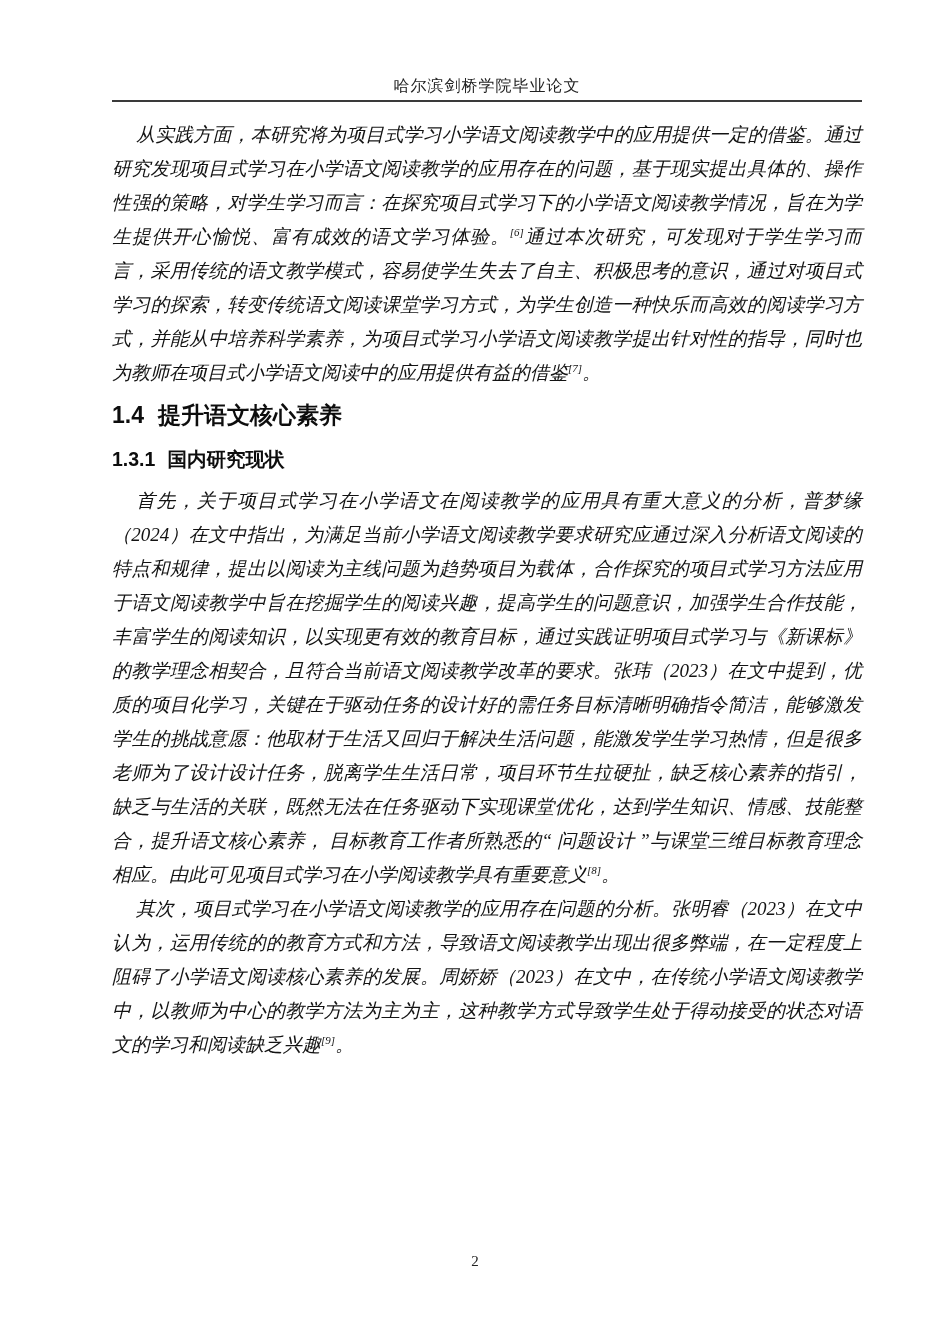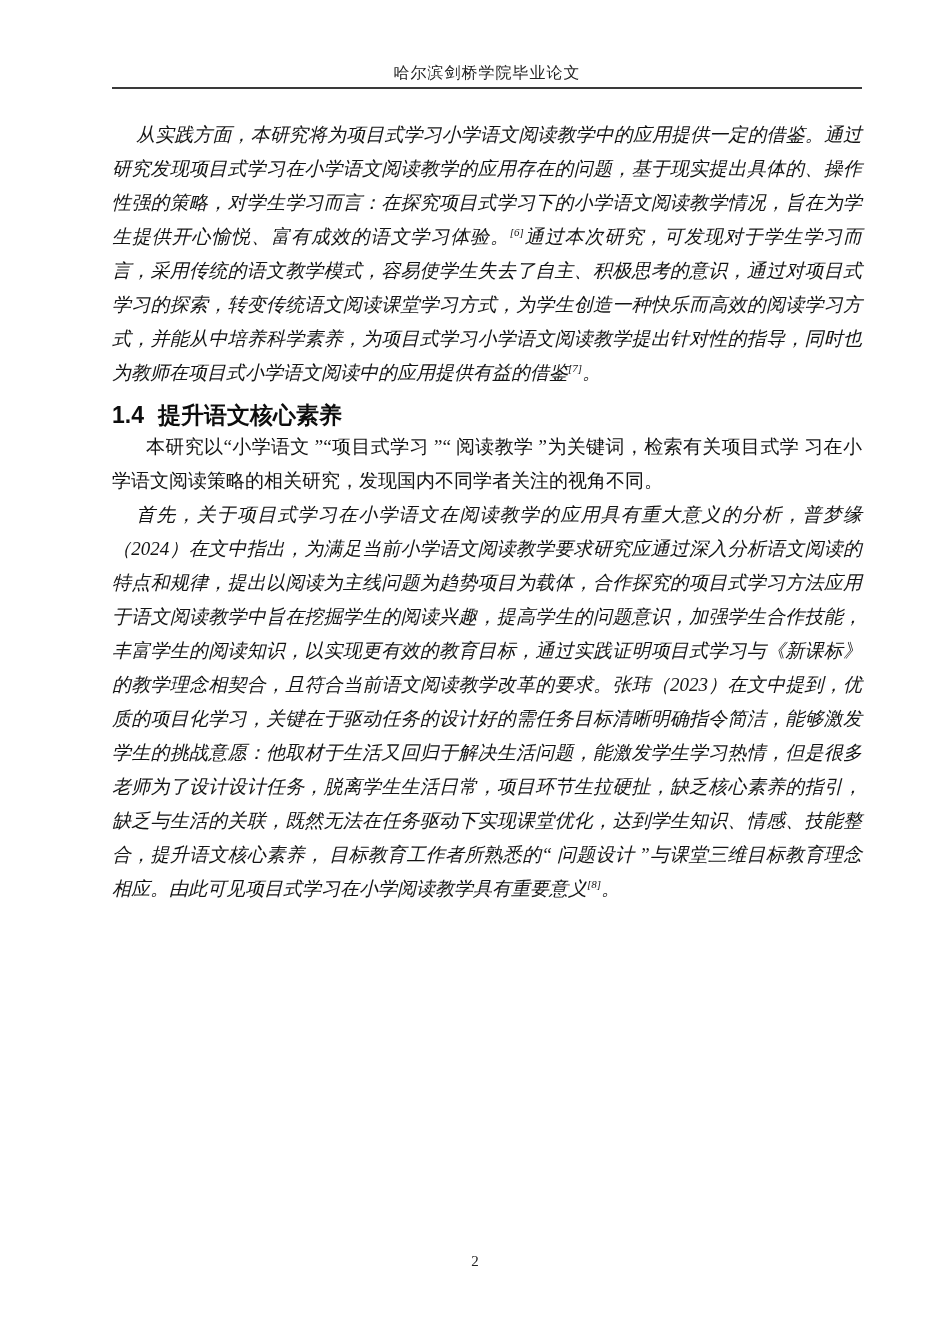--- a/index.html
+++ b/index.html
@@ -24,20 +24,21 @@
     width: 750px;
     text-align: center;
     padding-bottom: 5px;
     border-bottom: 2px solid #3a3a3a;
   }
   .header-title {
     font-size: 16px;
     line-height: 18px;
     color: #222222;
     letter-spacing: 1px;
+    margin-top: 13px;
   }
   
   .content {
     position: absolute;
     top: 118px;
     left: 112px;
     width: 750px;
   }
   .body-par {
     margin: 0;
@@ -94,25 +95,26 @@
   <div class="header">
     <div class="header-title">哈尔滨剑桥学院毕业论文</div>
   </div>
 
   <div class="content">
 
     <p class="body-par indent-1"><span>从实践方面，本研究将为项目式学习小学语文阅读教学中的应用提供一定的借鉴。通过研究发现项目式学习在小学语文阅读教学的应用存在的问题，基于现实提出具体的、操作性强的策略，对学生学习而言：在探究项目式学习下的小学语文阅读教学情况，旨在为学生提供开心愉悦、富有成效的语文学习体验。</span><sup class="cite">[6]</sup><span>通过本次研究，可发现对于学生学习而言，采用传统的语文教学模式，容易使学生失去了自主、积极思考的意识，通过对项目式学习的探索，转变传统语文阅读课堂学习方式，为学生创造一种快乐而高效的阅读学习方式，并能从中培养科学素养，为项目式学习小学语文阅读教学提出针对性的指导，同时也为教师在项目式小学语文阅读中的应用提供有益的借鉴</span><sup class="cite">[7]</sup><span>。</span></p>
 
     <h2 class="heading-1"><span class="hnum">1.4</span><span>提升语文核心素养</span></h2>
 
+    <h3 class="heading-2"><span class="hnum-sub">1.3.1</span><span>国内研究现状</span></h3>
 
-    <p class="body-par indent-2"><span>本研究以“小学语文 ”“项目式学习 ”“ 阅读教学 ”为关键词，检索有关项目式学 习在小学语文阅读策略的相关研究，发现国内不同学者关注的视角不同。</span></p>
 
     <p class="body-par indent-1"><span>首先，关于项目式学习在小学语文在阅读教学的应用具有重大意义的分析，普梦缘（2024）在文中指出，为满足当前小学语文阅读教学要求研究应通过深入分析语文阅读的特点和规律，提出以阅读为主线问题为趋势项目为载体，合作探究的项目式学习方法应用于语文阅读教学中旨在挖掘学生的阅读兴趣，提高学生的问题意识，加强学生合作技能，丰富学生的阅读知识，以实现更有效的教育目标，通过实践证明项目式学习与《新课标》的教学理念相契合，且符合当前语文阅读教学改革的要求。张玮（2023）在文中提到，优质的项目化学习，关键在于驱动任务的设计好的需任务目标清晰明确指令简洁，能够激发学生的挑战意愿：他取材于生活又回归于解决生活问题，能激发学生学习热情，但是很多老师为了设计设计任务，脱离学生生活日常，项目环节生拉硬扯，缺乏核心素养的指引，缺乏与生活的关联，既然无法在任务驱动下实现课堂优化，达到学生知识、情感、技能整合，提升语文核心素养， 目标教育工作者所熟悉的“ 问题设计 ”与课堂三维目标教育理念 相应。由此可见项目式学习在小学阅读教学具有重要意义</span><sup class="cite">[8]</sup><span>。</span></p>
 
+    <p class="body-par indent-1"><span>其次，项目式学习在小学语文阅读教学的应用存在问题的分析。张明睿（2023）在文中认为，运用传统的的教育方式和方法，导致语文阅读教学出现出很多弊端，在一定程度上阻碍了小学语文阅读核心素养的发展。周娇娇（2023）在文中，在传统小学语文阅读教学中，以教师为中心的教学方法为主为主，这种教学方式导致学生处于得动接受的状态对语文的学习和阅读缺乏兴趣</span><sup class="cite">[9]</sup><span>。</span></p>
 
   </div>
 
   <div class="footer">
     <span class="page-number">2</span>
   </div>
 
 </div>
 
 </body></html>

